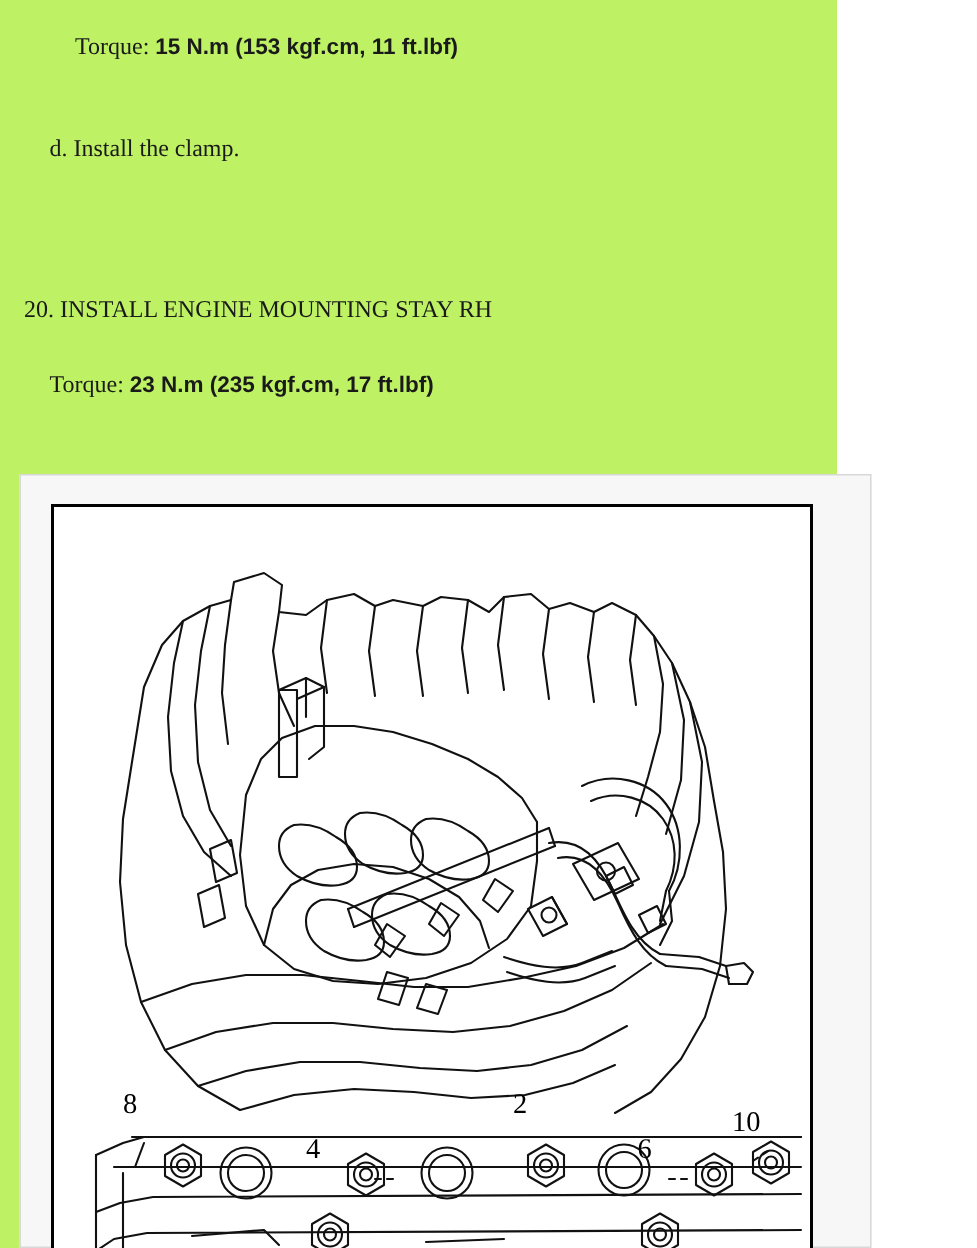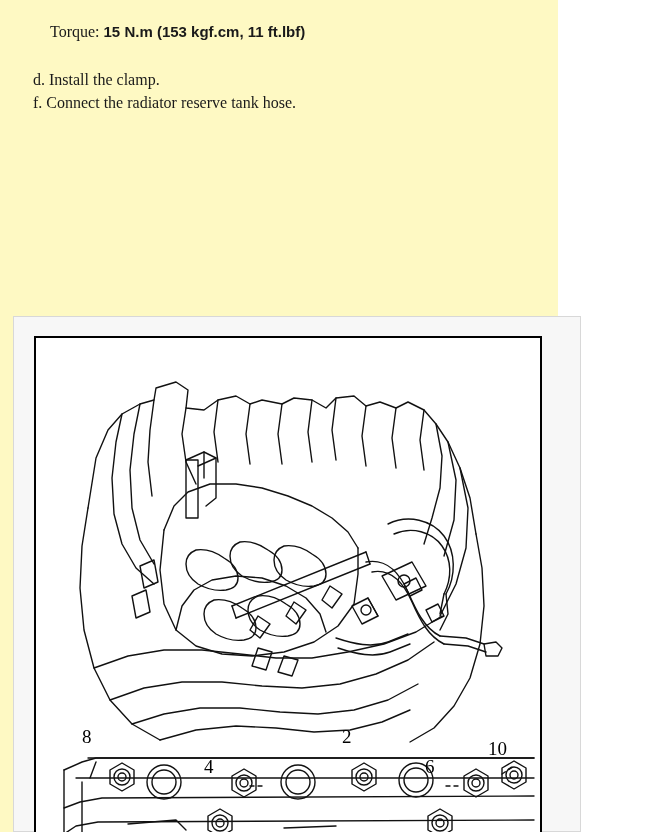--- a/index.html
+++ b/index.html
@@ -12,21 +12,21 @@
     height: 832px;
     position: relative;
     overflow: hidden;
     font-family: "Liberation Serif", serif;
     color: #1a1a1a;
   }
   .page {
     position: relative;
     width: 558px;
     height: 832px;
-    background: #fef9c3;
+    background: #bef264;
   }
 
   
   .torque-line {
     position: absolute;
     font-size: 16px;
     line-height: 20px;
     white-space: nowrap;
   }
   .torque-label { font-family: "Liberation Serif", serif; }
@@ -87,30 +87,34 @@
 </style>
 </head>
 <body>
 
 <div class="page">
 
   <div class="torque-line" style="left:50px; top:22px;">
     <span class="torque-label">Torque: </span><span class="torque-value">15 N.m (153 kgf.cm, 11 ft.lbf)</span>
   </div>
 
-  <div class="step-list" style="left:33px; top:68px;">
+  <div class="step-list" style="left:33px; top:88px;">
     <div class="row">
       <span>d.</span><span> Install the clamp.</span>
     </div>
-    <div class="row">
-      <span>f.</span><span> Connect the radiator reserve tank hose.</span>
-    </div>
-  </div>
-
-
+  </div>
+
+  <div class="section-heading" style="left:16px; top:197px;">
+    <span>20.</span>
+    <span>INSTALL ENGINE MOUNTING STAY RH</span>
+  </div>
+
+  <div class="torque-line" style="left:33px; top:247px;">
+    <span class="torque-label">Torque: </span><span class="torque-value">23 N.m (235 kgf.cm, 17 ft.lbf)</span>
+  </div>
 
   <div class="figure-outer">
     <div class="figure-inner">
 
       <svg class="figure-svg" width="504" height="496" viewBox="0 0 504 496">
         <g fill="none" stroke="#111111" stroke-width="1.4" stroke-linejoin="round" stroke-linecap="round">
 
           <path d="M52 170 L60 120 L72 92 L86 76 L104 66 L118 62 L120 50 L140 44 L152 52 L150 70
                    L168 72 L182 62 L200 58 L214 66 L226 62 L246 66 L258 60 L276 62 L290 70
                    L300 60 L318 58 L330 68 L344 64 L360 70 L372 64 L388 72 L400 86 L412 104

